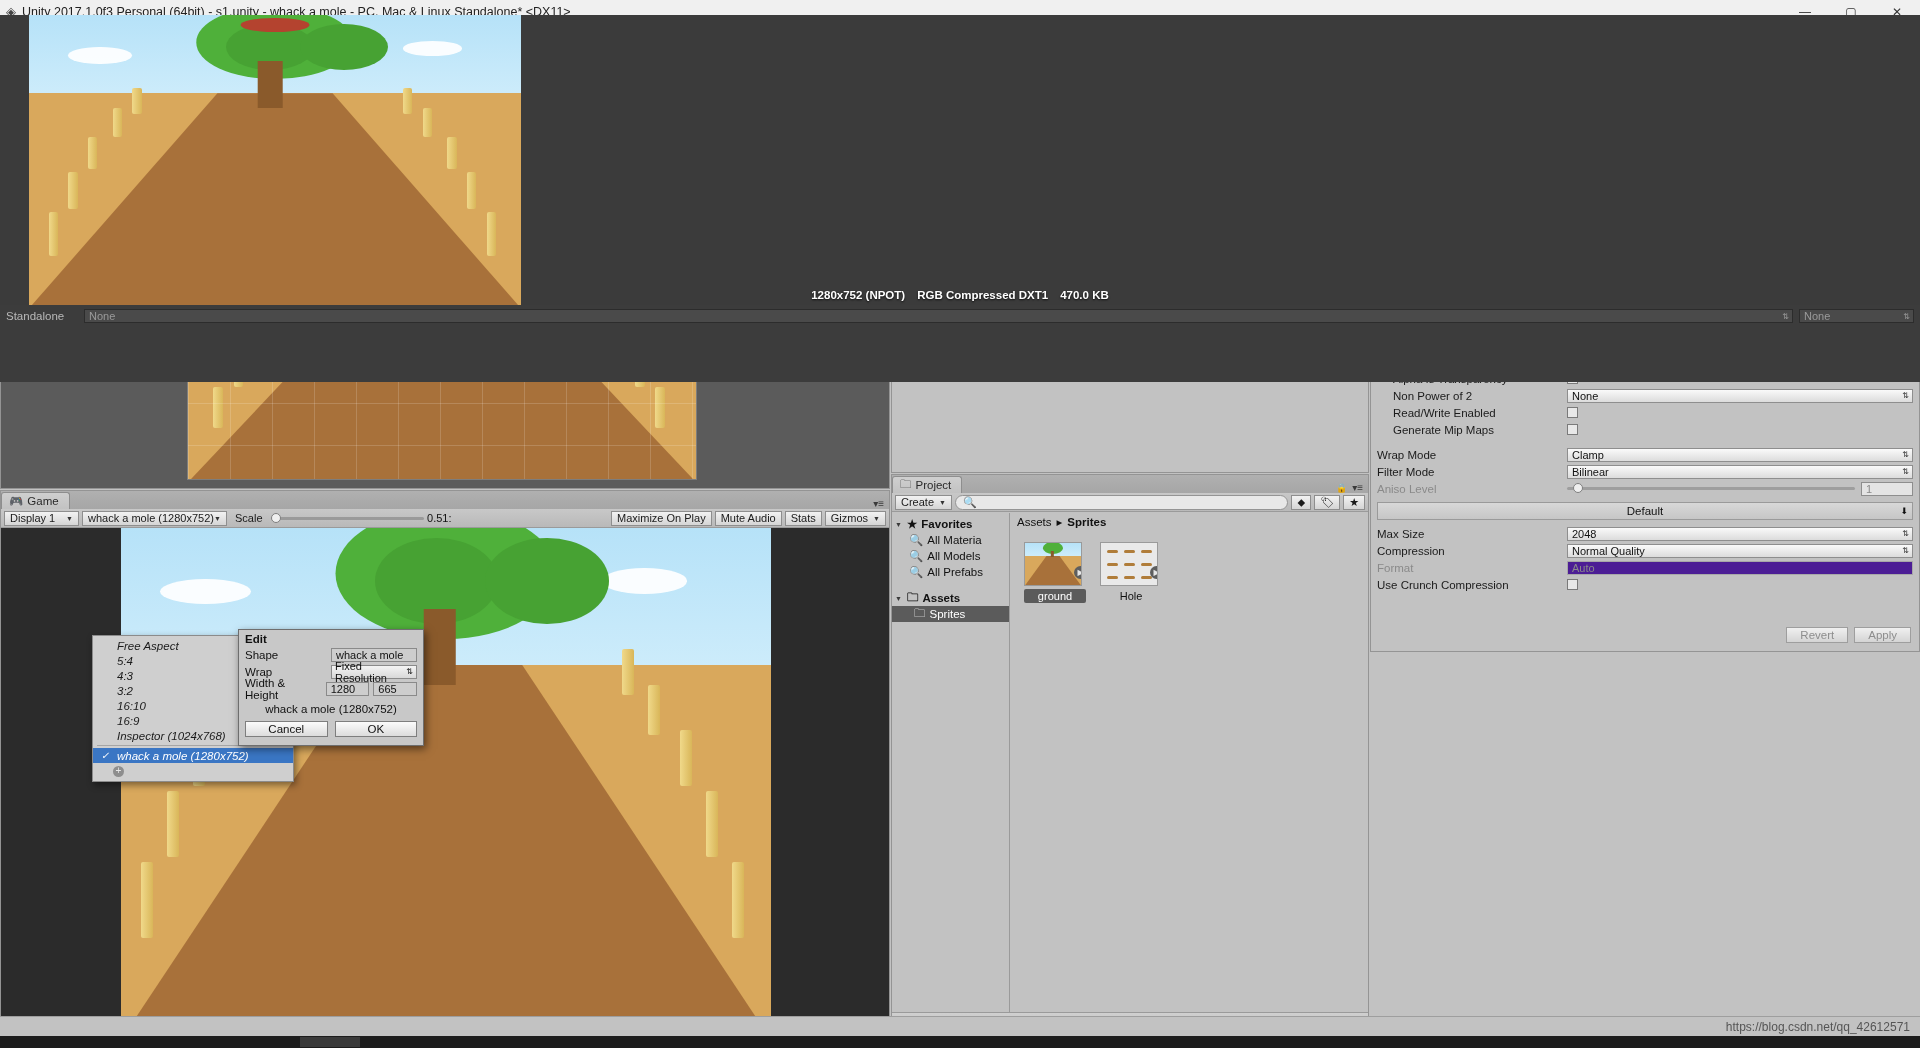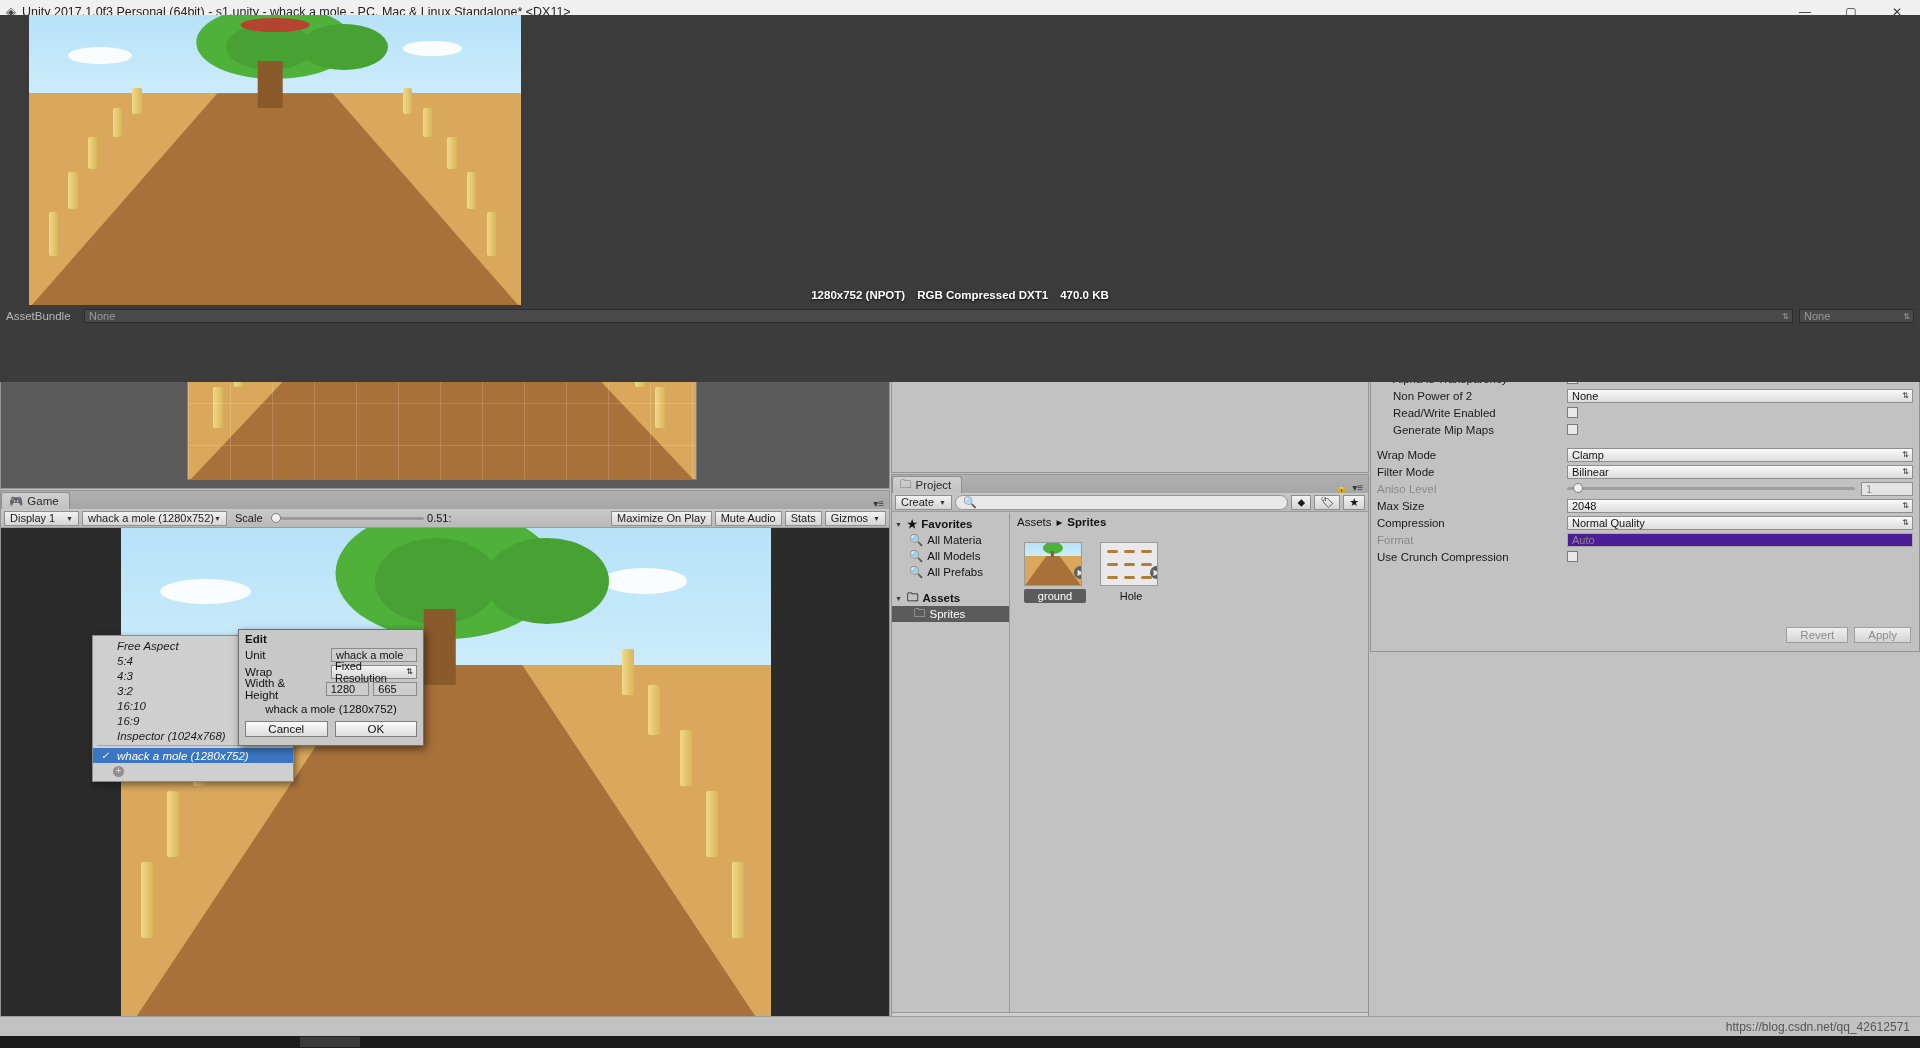--- a/index.html
+++ b/index.html
@@ -512,21 +512,21 @@
     <span>whack a mole (1280x752)</span>
   </div>
   <div class="plus-row">
     <span class="plus-circ">+</span>
   </div>
 </div>
 
 <div id="edit-dialog">
   <div class="dlg-title">Edit</div>
   <div class="drow">
-    <div class="dlabel">Unit</div>
+    <div class="dlabel">Shape</div>
     <div class="ifield" style="flex:1">whack a mole</div>
   </div>
   <div class="drow">
     <div class="dlabel">Wrap</div>
     <div class="dropfield" style="flex:1;position:relative">
       <span>Fixed Resolution</span>
       <span style="position:absolute;right:3px;font-size:8px">⇅</span>
     </div>
   </div>
   <div class="drow">
@@ -838,20 +838,24 @@
     <div class="prow">
       <div class="plabel dis">Aniso Level</div>
       <div class="pfield slider-row">
         <div class="sl-track">
             <div class="sl-knob" style="left:2%"></div>
           </div>
         <div class="sl-val" style="color:#8a8a8a">1</div>
       </div>
     </div>
 
+    <div id="plat-tabbar">
+      <span>Default</span>
+      <span class="dl">⬇</span>
+    </div>
 
     <div class="prow">
       <div class="plabel">Max Size</div>
       <div class="pfield">
           <div class="enum">
         <span>2048</span>
             <span class="ar">⇅</span>
           </div>
         </div>
     </div>
@@ -915,21 +919,21 @@
       <div class="fence" style="left:76%;top:25%;height:9%"></div>
     </div>
     <div id="prev-info">
       <span>1280x752 (NPOT)</span>
       <span>RGB Compressed DXT1</span>
       <span>470.0 KB</span>
     </div>
   </div>
   <div id="ab-bar">
     <div class="abrow">
-      <div class="ablabel">AssetBundle</div>
+      <div class="ablabel">Standalone</div>
       <div class="ab-enum" style="flex:1">
         <span>None</span>
         <span style="position:absolute;right:3px;font-size:8px">⇅</span>
       </div>
       <div class="ab-enum" style="width:115px">
         <span>None</span>
         <span style="position:absolute;right:3px;font-size:8px">⇅</span>
       </div>
     </div>
   </div>

